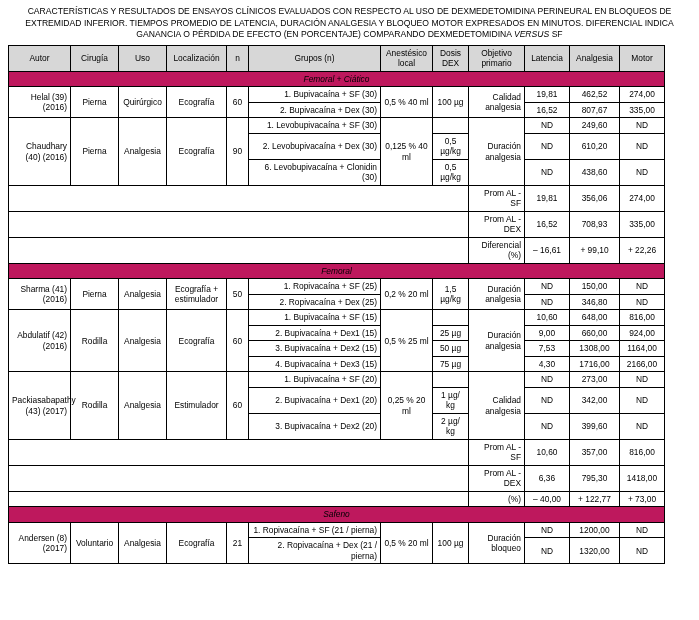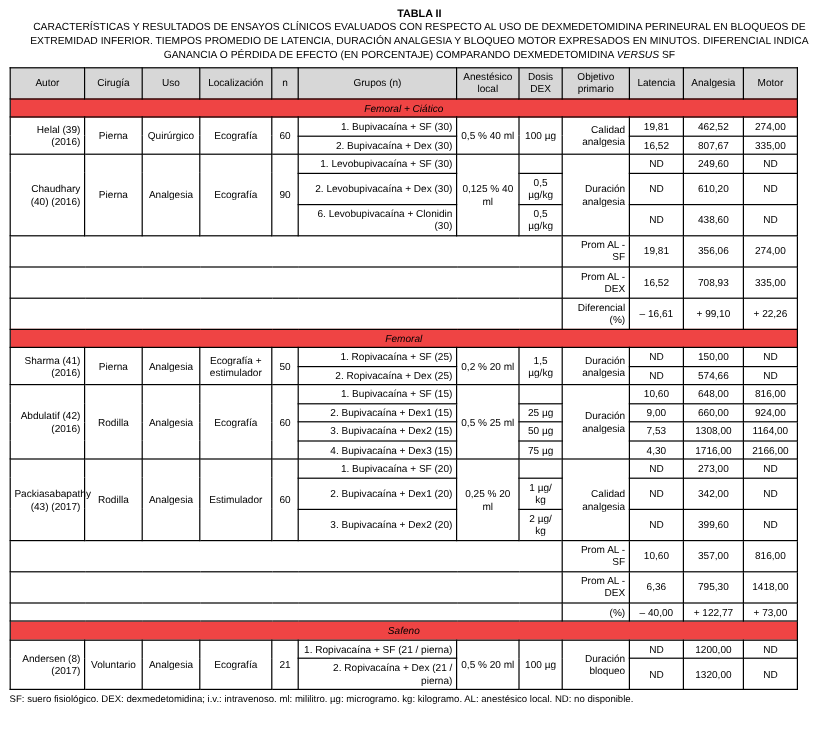--- a/index.html
+++ b/index.html
@@ -44,21 +44,21 @@
   }
   thead th {
     background: #d7d7d7;
     text-align: center;
     font-size: 8.8px;
     padding: 5px 2px;
   }
   .c { text-align: center; }
   .l { text-align: right; }
   .section-row td {
-    background: #ef4444;
+    background: #be185d;
     text-align: center;
     font-style: italic;
     padding: 3px;
     font-size: 8.8px;
   }
   .bold { font-weight: bold; }
   .sum-label {
     text-align: right;
     font-weight: bold;
     padding-right: 4px;
@@ -71,21 +71,20 @@
     line-height: 1.3;
     width: 683px;
   }
   .grp { line-height: 1.3; }
 </style>
 </head>
 <body>
 
 <div class="page">
 
-  <div class="tbl-label bold">TABLA II</div>
   <div class="tbl-caption">CARACTERÍSTICAS Y RESULTADOS DE ENSAYOS CLÍNICOS EVALUADOS CON RESPECTO AL USO DE DEXMEDETOMIDINA PERINEURAL EN BLOQUEOS DE EXTREMIDAD INFERIOR. TIEMPOS PROMEDIO DE LATENCIA, DURACIÓN ANALGESIA Y BLOQUEO MOTOR EXPRESADOS EN MINUTOS. DIFERENCIAL INDICA GANANCIA O PÉRDIDA DE EFECTO (EN PORCENTAJE) COMPARANDO DEXMEDETOMIDINA <i>VERSUS</i> SF</div>
 
   <table class="main">
     <colgroup>
       <col style="width:62px">
       <col style="width:48px">
       <col style="width:48px">
       <col style="width:60px">
       <col style="width:22px">
       <col style="width:132px">
@@ -204,21 +203,21 @@
         <td class="c" rowspan="2">0,2 % 20 ml</td>
         <td class="c" rowspan="2">1,5 µg/kg</td>
         <td class="l" rowspan="2">Duración analgesia</td>
         <td class="c">ND</td>
         <td class="c">150,00</td>
         <td class="c">ND</td>
       </tr>
       <tr>
         <td class="l grp">2. Ropivacaína + Dex (25)</td>
         <td class="c">ND</td>
-        <td class="c">574,66</td>
+        <td class="c">346,80</td>
         <td class="c">ND</td>
       </tr>
 
       <tr>
         <td class="l" rowspan="4">Abdulatif (42) (2016)</td>
         <td class="c" rowspan="4">Rodilla</td>
         <td class="c" rowspan="4">Analgesia</td>
         <td class="c" rowspan="4">Ecografía</td>
         <td class="c" rowspan="4">60</td>
         <td class="l grp">1. Bupivacaína + SF (15)</td>
@@ -323,15 +322,14 @@
       <tr>
         <td class="l grp">2. Ropivacaína + Dex (21 / pierna)</td>
         <td class="c">ND</td>
         <td class="c">1320,00</td>
         <td class="c">ND</td>
       </tr>
 
     </tbody>
   </table>
 
-  <div class="footnote">SF: suero fisiológico. DEX: dexmedetomidina; i.v.: intravenoso. ml: mililitro. µg: microgramo. kg: kilogramo. AL: anestésico local. ND: no disponible.</div>
 
 </div>
 
 </body></html>

